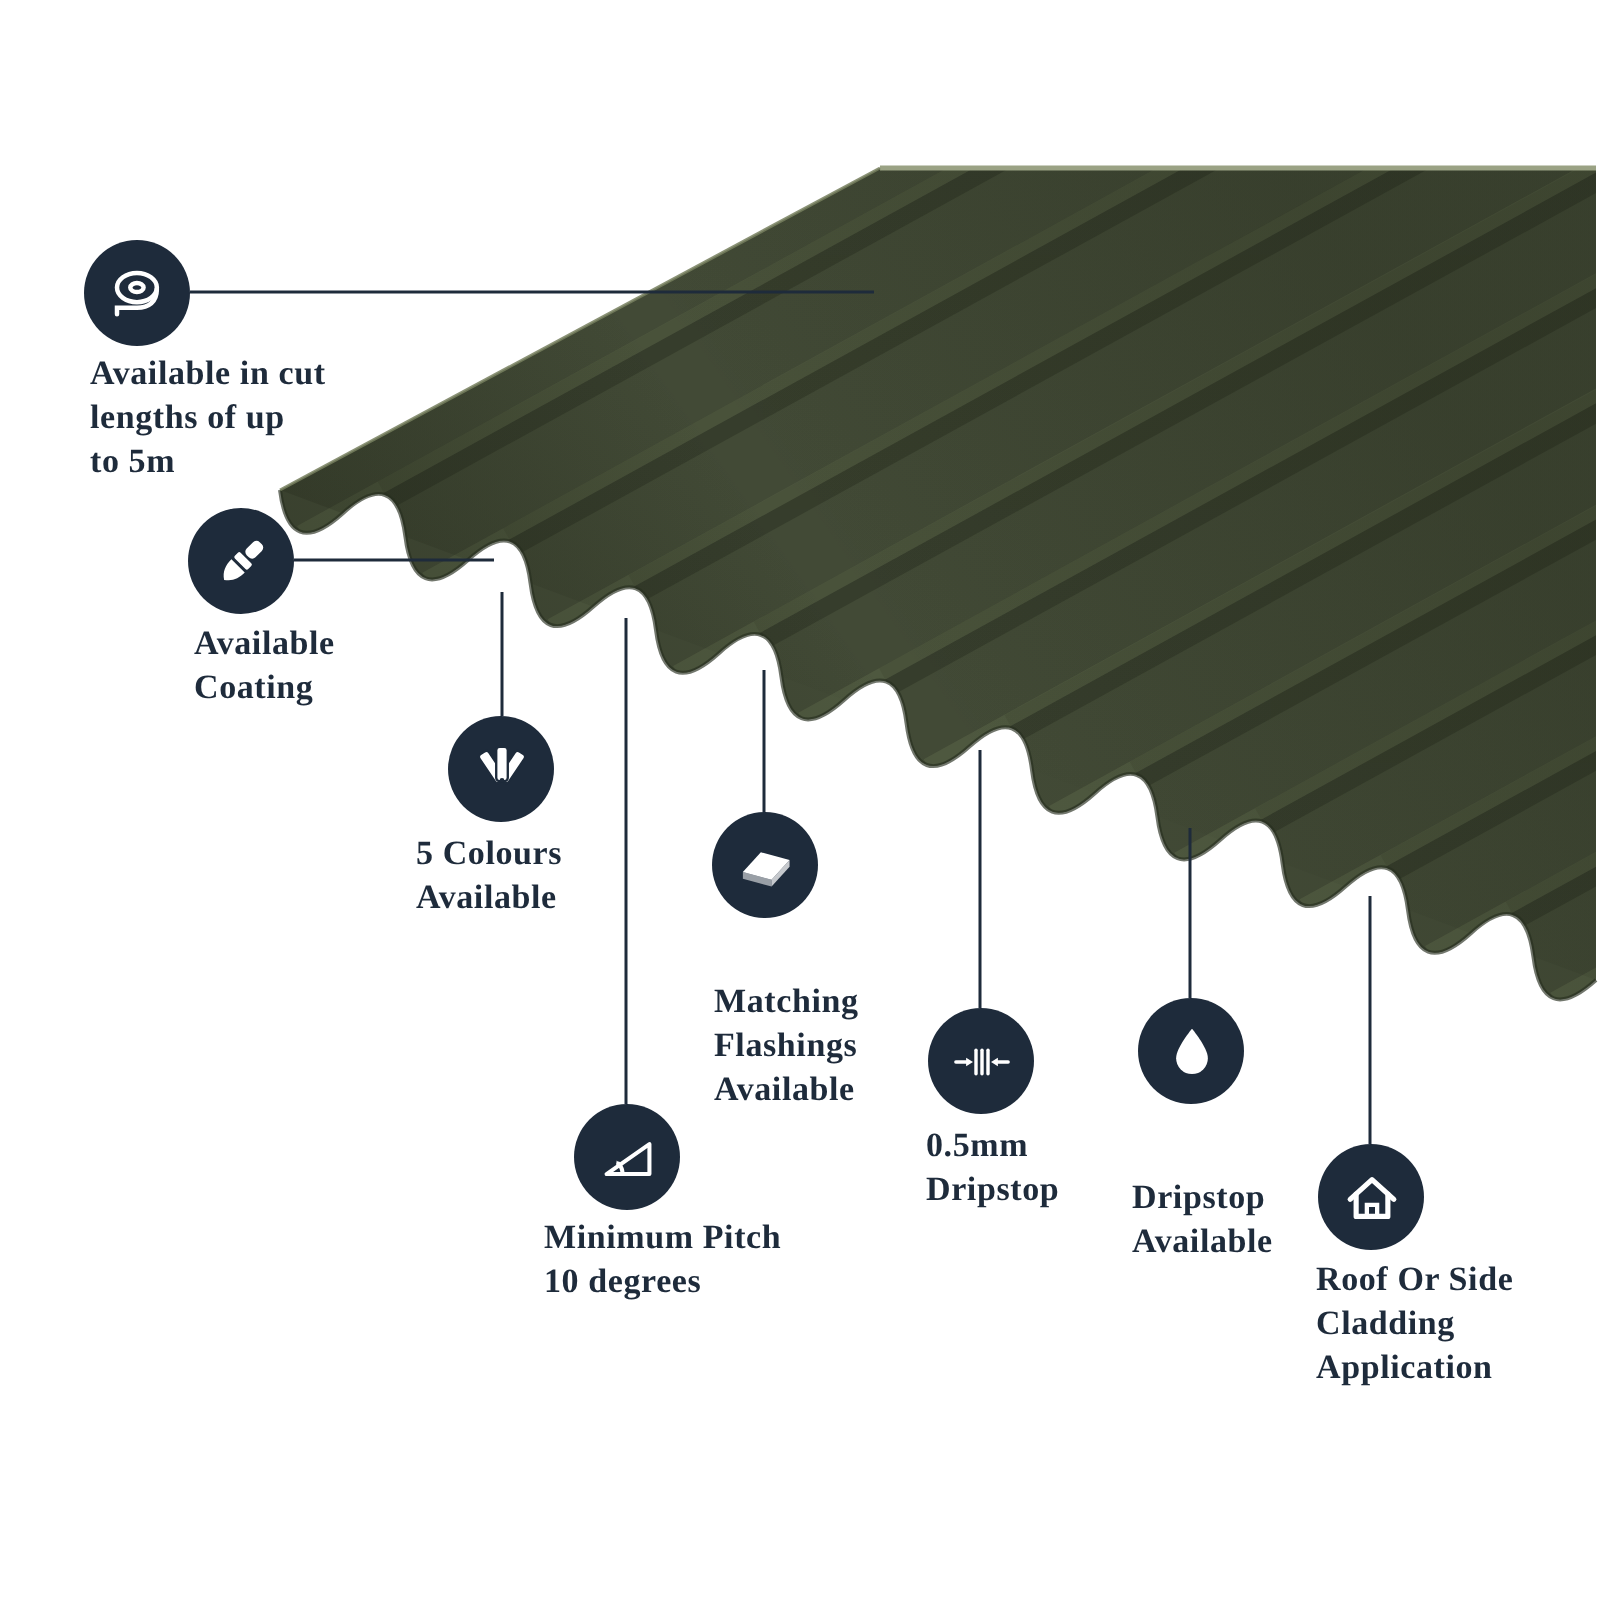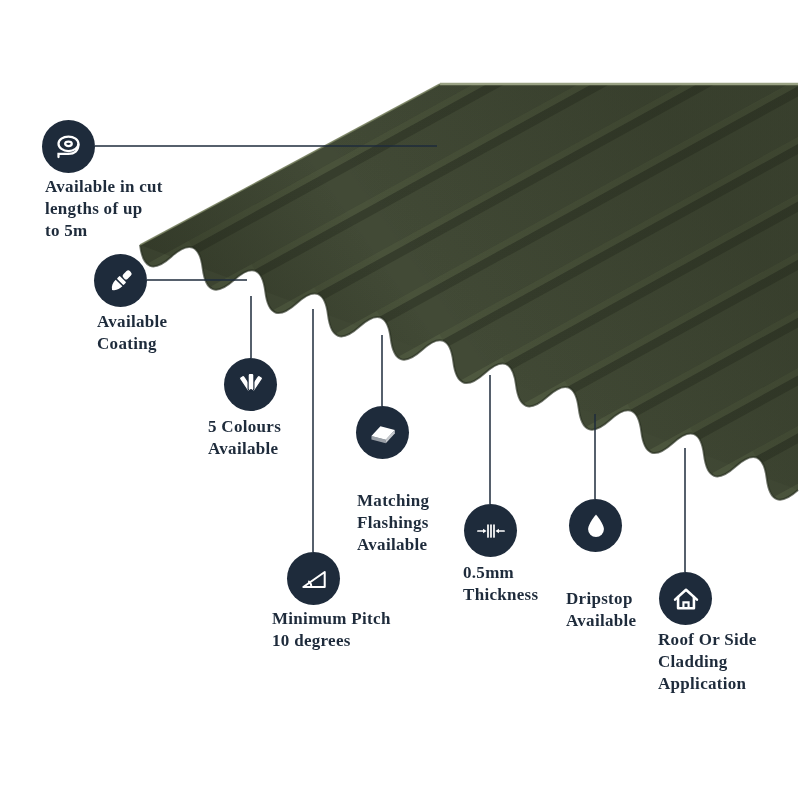--- a/index.html
+++ b/index.html
@@ -163,21 +163,21 @@
           <path d="M14 8.5 V19.5"></path>
           <path d="M16.8 8.5 V19.5"></path>
         <path d="M1.8 14 H7.2"></path>
           <path d="M26.2 14 H20.8"></path>
       </g>
       <path d="M9.8 14 l-3.2 -2 v4 z" fill="#fff"></path>
       <path d="M18.2 14 l3.2 -2 v4 z" fill="#fff"></path>
     </svg>
   </div>
   <div class="label" style="left:463px;top:562px">0.5mm
-Thickness</div>
+Dripstop</div>
 
   <div class="badge" style="left:569px;top:499px">
     <svg viewBox="0 0 28 28">
       <path d="M14 3.2 C14 3.2 6.6 12 6.6 16.9 a7.4 7.4 0 0 0 14.8 0 C21.4 12 14 3.2 14 3.2 Z" fill="#fff"></path>
     </svg>
   </div>
   <div class="label" style="left:566px;top:588px">Dripstop
 Available</div>
 
   <div class="badge" style="left:659px;top:572px">

